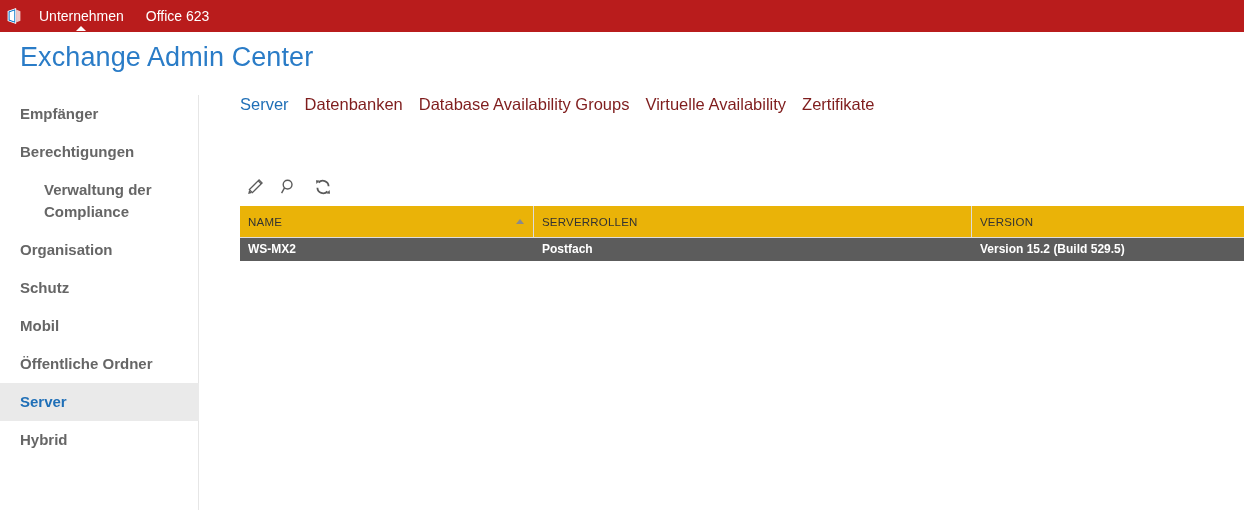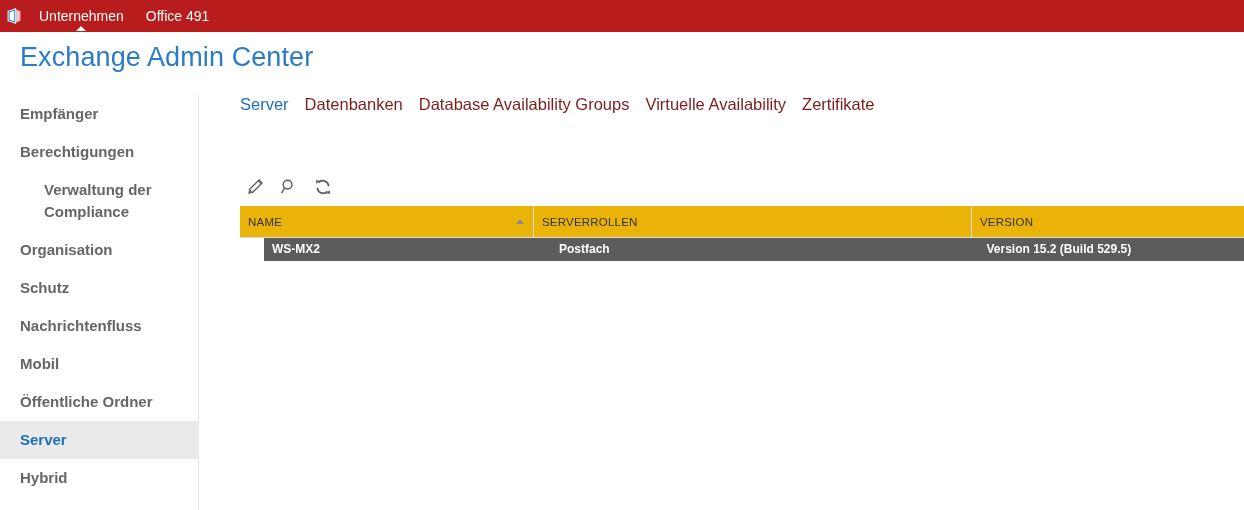--- a/index.html
+++ b/index.html
@@ -162,21 +162,20 @@
     border-left: 4px solid transparent;
     border-right: 4px solid transparent;
     border-bottom: 5px solid #8a8a8a;
   }
   .grid-row {
     display: flex;
     height: 23px;
     align-items: center;
     background: #5c5c5c;
     cursor: default;
-    margin-left: 24px;
   }
   .td {
     font-size: 12px;
     font-weight: bold;
     color: #ffffff;
     padding-left: 8px;
     line-height: 23px;
     overflow: hidden;
     white-space: nowrap;
   }
@@ -190,32 +189,31 @@
 <div class="suite-bar">
   <div class="suite-logo">
     <svg width="18" height="18" viewBox="0 0 18 18" aria-hidden="true">
       <path d="M2.6 3.9 L11.1 0.9 L11.1 17.1 L2.6 14.1 Z" fill="#ffffff"></path>
       <path d="M11.1 2.6 L15.4 4.2 L15.4 13.8 L11.1 15.4 Z" fill="#ffffff" opacity="0.75"></path>
       <path d="M3.6 4.6 L10.2 2.3 L10.2 15.7 L3.6 13.4 Z" fill="#0072c6"></path>
       <path d="M4.6 5.3 L9.3 3.6 L9.3 14.4 L4.6 12.7 Z" fill="#ffffff"></path>
     </svg>
   </div>
   <div class="suite-link active">Unternehmen</div>
-  <div class="suite-link">Office 491</div>
+  <div class="suite-link">Office 623</div>
 </div>
 
 <div class="page-title">Exchange Admin Center</div>
 
 <nav class="sidebar">
   <div class="nav-item">Empfänger</div>
   <div class="nav-item">Berechtigungen</div>
   <div class="nav-item" style="width:160px;margin-left:24px;">Verwaltung der Compliance</div>
   <div class="nav-item">Organisation</div>
   <div class="nav-item">Schutz</div>
-  <div class="nav-item">Nachrichtenfluss</div>
   <div class="nav-item">Mobil</div>
   <div class="nav-item">Öffentliche Ordner</div>
   <div class="nav-item selected">Server</div>
   <div class="nav-item">Hybrid</div>
 </nav>
 
 <main class="content">
 
   <div class="tabs">
     <div class="tab active">Server</div>

